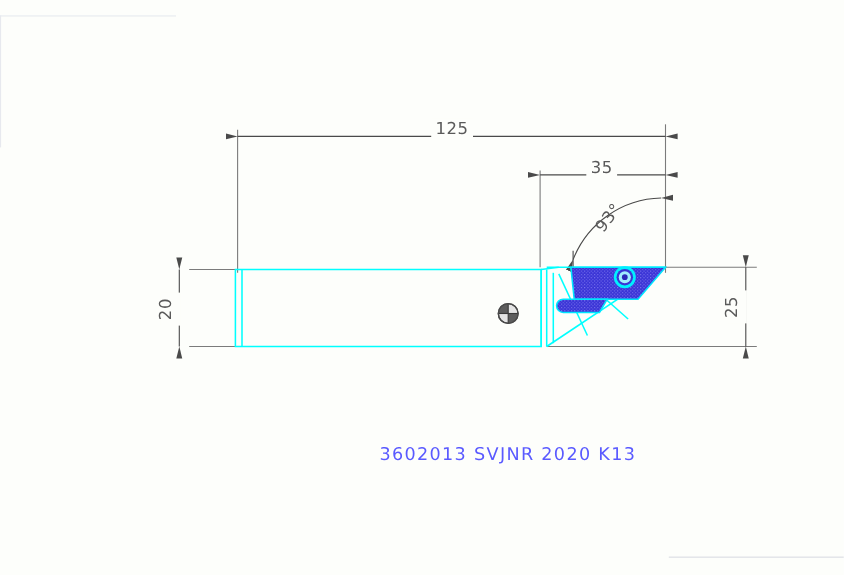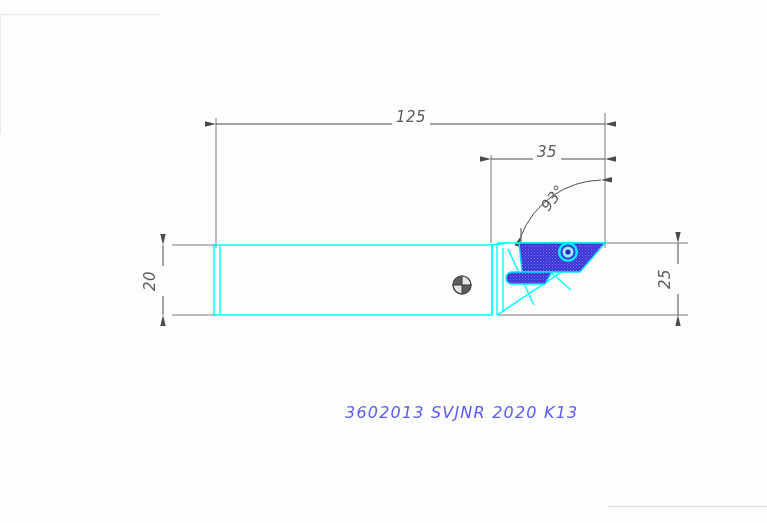--- a/index.html
+++ b/index.html
@@ -11,21 +11,20 @@
     width: 767px;
     height: 523px;
     overflow: hidden;
     font-family: "DejaVu Sans", sans-serif;
   }
   #viewport {
     position: relative;
     width: 767px;
     height: 523px;
     background: #fdfefb;
-    font-style: italic;
   }
   
   #canvas-frame-tl {
     position: absolute;
     left: 0px;
     top: 14px;
     width: 160px;
     height: 0px;
     border-top: 1px solid #e7e9ee;
   }

